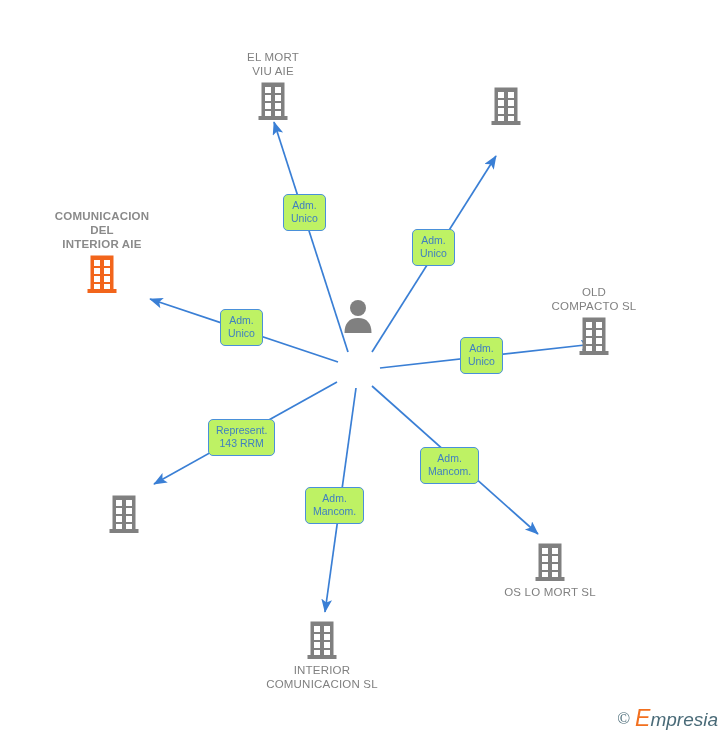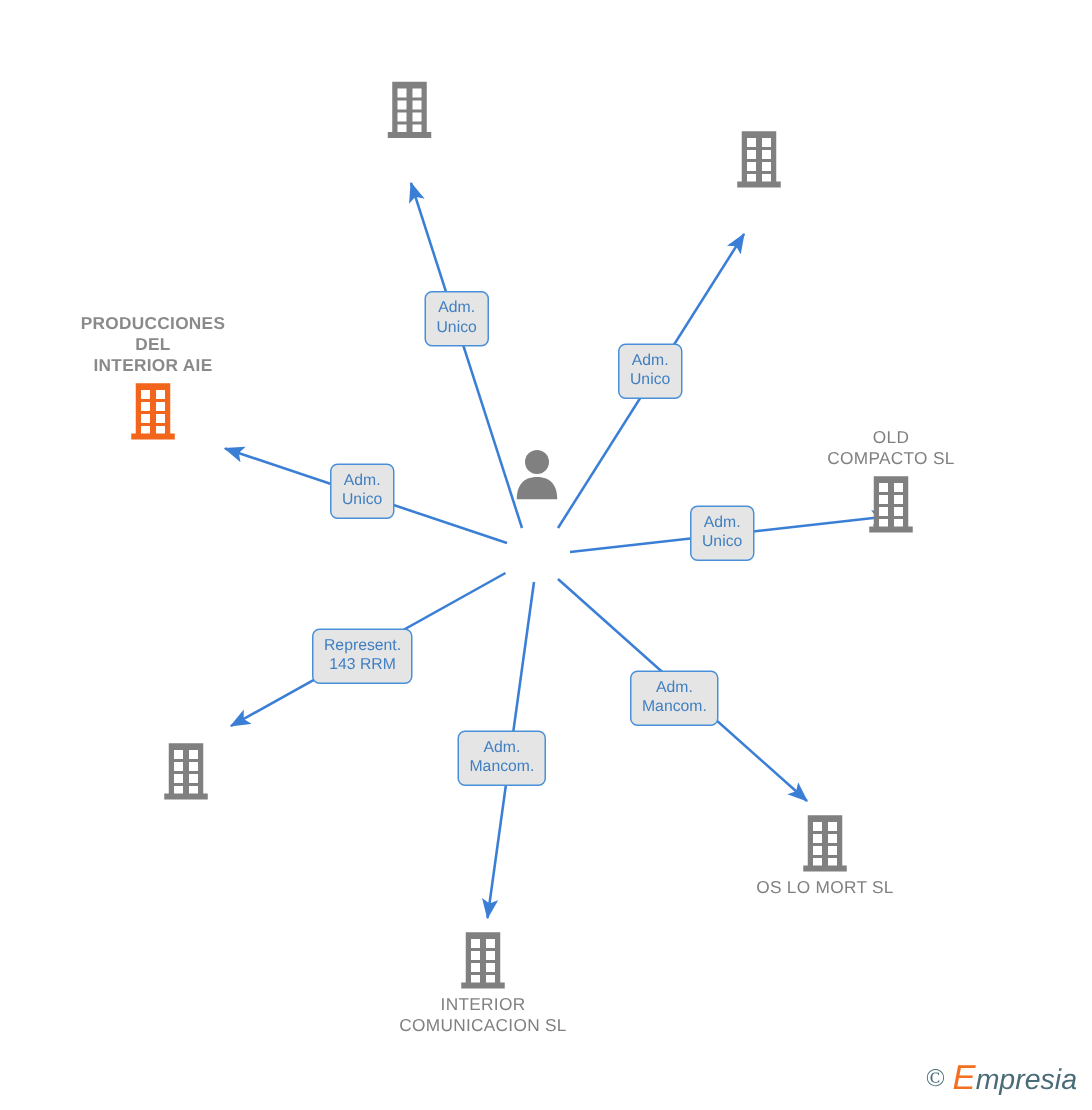--- a/index.html
+++ b/index.html
@@ -46,21 +46,21 @@
     display: block;
     margin: 3px auto 0 auto;
   }
   .node.below .node-icon {
     margin: 0 auto 3px auto;
   }
   .edge-label {
     position: absolute;
     border: 1px solid #4a90d9;
     border-radius: 5px;
-    background: #e5e5e5;
+    background: #bef264;
     color: #3f7fc1;
     font-size: 10.5px;
     line-height: 13px;
     text-align: center;
     padding: 4px 7px 5px 7px;
     white-space: pre-line;
     z-index: 4;
     box-sizing: border-box;
   }
   #watermark {
@@ -105,21 +105,22 @@
         <line x1="372" y1="352" x2="496" y2="156" marker-end="url(#arrow)"></line>
         <line x1="338" y1="362" x2="150" y2="299" marker-end="url(#arrow)"></line>
         <line x1="380" y1="368" x2="594" y2="344" marker-end="url(#arrow)"></line>
         <line x1="337" y1="382" x2="154" y2="484" marker-end="url(#arrow)"></line>
         <line x1="372" y1="386" x2="538" y2="534" marker-end="url(#arrow)"></line>
         <line x1="356" y1="388" x2="325" y2="612" marker-end="url(#arrow)"></line>
       </g>
   </svg>
 
   <div id="node-layer">
-      <div class="node" style="left: 273px; top: 50px;"><span><svg class="node-icon" width="30" height="40" viewBox="0 0 30 40" xmlns="http://www.w3.org/2000/svg">
+      <div class="node" style="left: 273px; top: 50px;"><div class="node-label">EL MORT
+VIU  AIE</div><span><svg class="node-icon" width="30" height="40" viewBox="0 0 30 40" xmlns="http://www.w3.org/2000/svg">
             <rect x="3.5" y="1.5" width="23" height="34" fill="#808080"></rect>
             <rect x="7" y="6" width="6" height="6" fill="#ffffff"></rect>
             <rect x="17" y="6" width="6" height="6" fill="#ffffff"></rect>
             <rect x="7" y="14" width="6" height="6" fill="#ffffff"></rect>
             <rect x="17" y="14" width="6" height="6" fill="#ffffff"></rect>
             <rect x="7" y="22" width="6" height="6" fill="#ffffff"></rect>
             <rect x="17" y="22" width="6" height="6" fill="#ffffff"></rect>
             <rect x="17" y="30" width="6" height="6" fill="#ffffff"></rect>
             <rect x="7" y="30" width="6" height="9" fill="#ffffff"></rect>
             <rect x="0.5" y="35" width="29" height="4" fill="#808080"></rect>
@@ -129,21 +130,21 @@
             <rect x="7" y="6" width="6" height="6" fill="#ffffff"></rect>
             <rect x="17" y="6" width="6" height="6" fill="#ffffff"></rect>
             <rect x="7" y="14" width="6" height="6" fill="#ffffff"></rect>
             <rect x="17" y="14" width="6" height="6" fill="#ffffff"></rect>
             <rect x="7" y="22" width="6" height="6" fill="#ffffff"></rect>
             <rect x="17" y="22" width="6" height="6" fill="#ffffff"></rect>
             <rect x="17" y="30" width="6" height="6" fill="#ffffff"></rect>
             <rect x="7" y="30" width="6" height="9" fill="#ffffff"></rect>
             <rect x="0.5" y="35" width="29" height="4" fill="#808080"></rect>
           </svg></span></div>
-      <div class="node" style="left: 102px; top: 209px;"><div class="node-label highlight">PRODUCCIONES
+      <div class="node" style="left: 102px; top: 209px;"><div class="node-label highlight">COMUNICACION
 DEL
 INTERIOR AIE</div><span><svg class="node-icon" width="30" height="40" viewBox="0 0 30 40" xmlns="http://www.w3.org/2000/svg">
             <rect x="3.5" y="1.5" width="23" height="34" fill="#f2651b"></rect>
             <rect x="7" y="6" width="6" height="6" fill="#ffffff"></rect>
             <rect x="17" y="6" width="6" height="6" fill="#ffffff"></rect>
             <rect x="7" y="14" width="6" height="6" fill="#ffffff"></rect>
             <rect x="17" y="14" width="6" height="6" fill="#ffffff"></rect>
             <rect x="7" y="22" width="6" height="6" fill="#ffffff"></rect>
             <rect x="17" y="22" width="6" height="6" fill="#ffffff"></rect>
             <rect x="17" y="30" width="6" height="6" fill="#ffffff"></rect>

